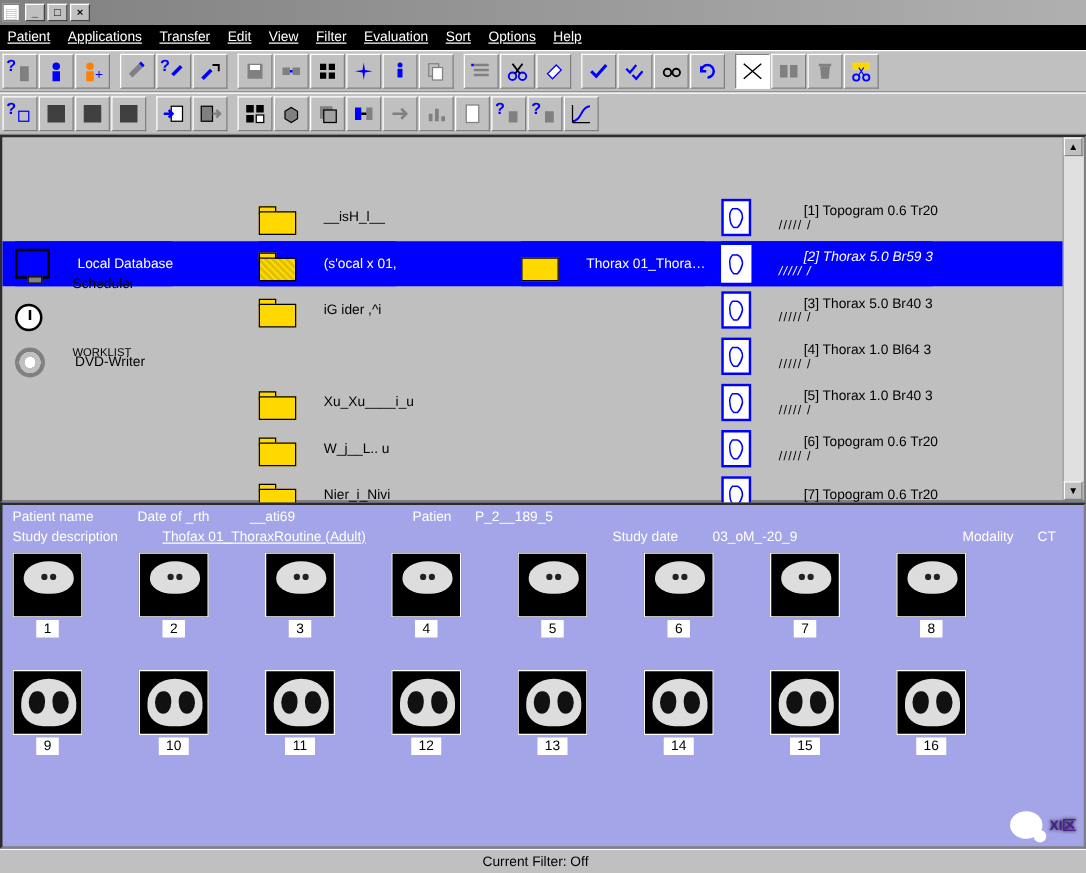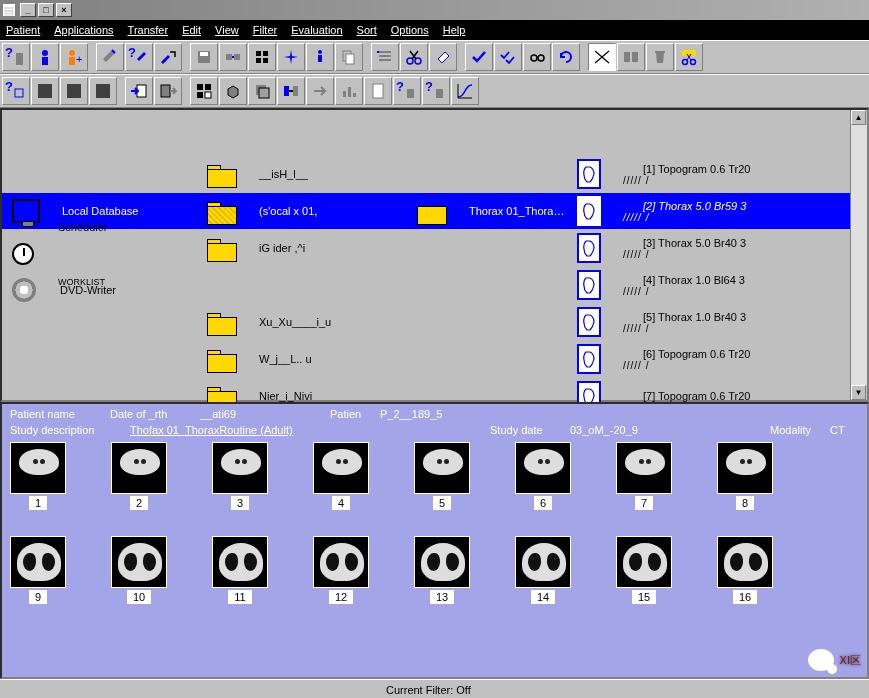--- a/index.html
+++ b/index.html
@@ -78,21 +78,21 @@
 .slice-lung { position:absolute; top:6px; left:6px; width:44px; height:38px; background:#ddd; border-radius:50% 50% 40% 40%;}
 .slice-lung::before{content:"";position:absolute;top:10px;left:6px;width:13px;height:18px;background:#111;border-radius:50% 40% 50% 50%;}
 .slice-lung::after{content:"";position:absolute;top:10px;right:6px;width:13px;height:18px;background:#111;border-radius:40% 50% 50% 50%;}
 .thumb-label { background:#fff; color:#000; padding:1px 6px; margin-top:2px; font-size:11px;}
 
 
 .statusbar { height: 20px; background: #c0c0c0; border-top:1px solid #fff; display:flex; align-items:center; padding:0 6px;}
 .status-filter { margin-left: 380px; }
 
 
-.watermark { position:absolute; bottom:6px; right:6px; display:flex; align-items:center; gap:6px; color:#7f1d1d; font-size:16px; font-weight:normal; text-shadow:0 0 3px #000;}
+.watermark { position:absolute; bottom:6px; right:6px; display:flex; align-items:center; gap:6px; color:#4c1d95; font-size:16px; font-weight:bold; text-shadow:0 0 3px #000;}
 .watermark .bub{width:26px;height:22px;background:#fff;border-radius:50%;position:relative;}
 .watermark .bub::after{content:"";position:absolute;bottom:-3px;right:-3px;width:10px;height:10px;background:#fff;border-radius:50%;}
 </style>
 </head>
 <body>
 
 <div class="titlebar">
   <div class="icon-app">▤</div>
   <div class="winbtns">
     <div class="winbtn">_</div>

